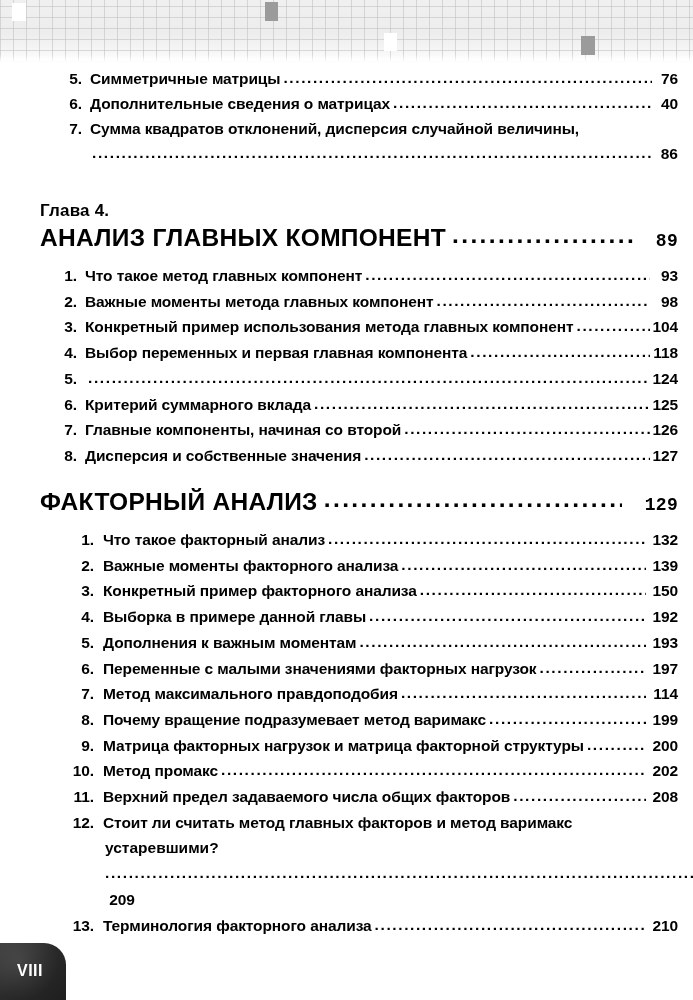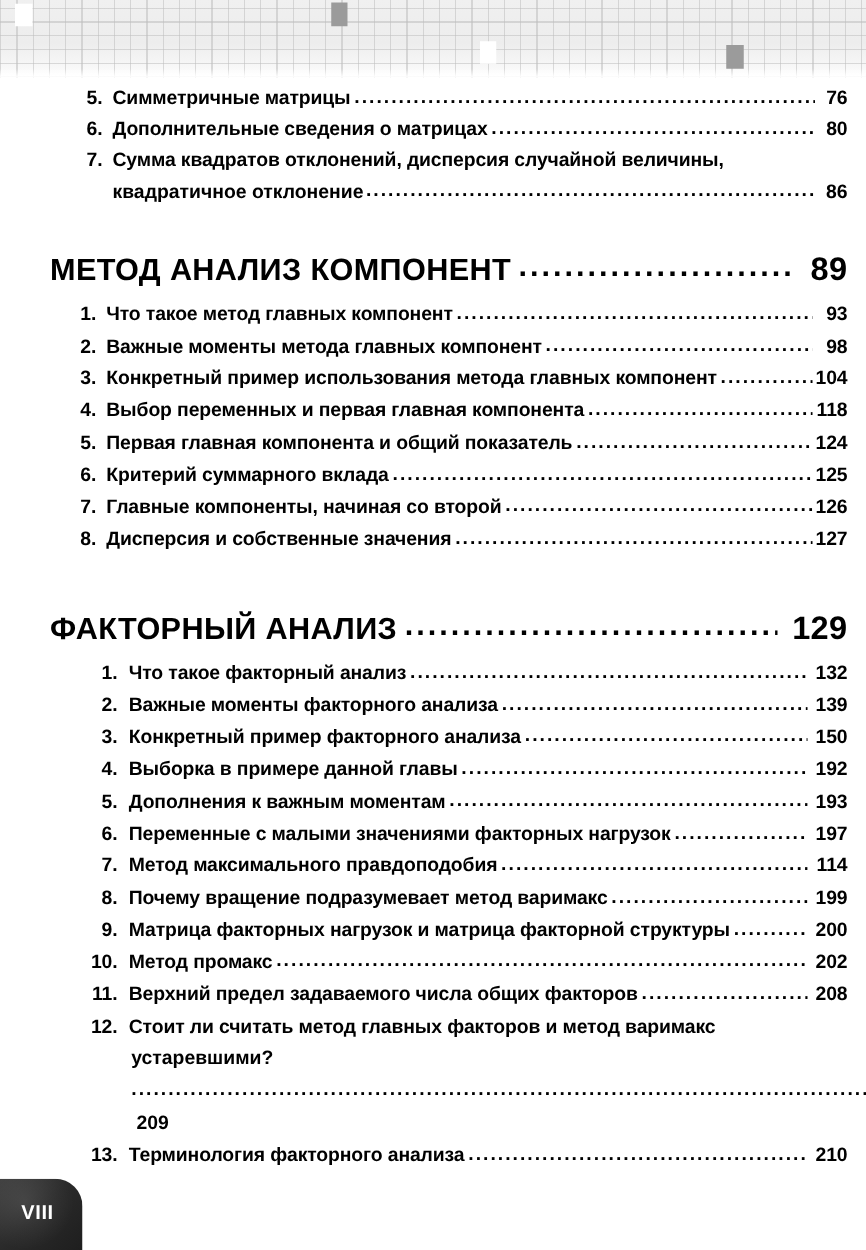--- a/index.html
+++ b/index.html
@@ -123,21 +123,21 @@
     font-size: 24.5px;
     line-height: 32px;
     font-weight: bold;
     letter-spacing: 0.3px;
   }
   .chapter-title-line .leader {
     letter-spacing: 2.4px;
     transform: translateY(-3px);
     margin: 0 4px 0 6px;
   }
-  .chapter-title-line .page { min-width: 40px; font-size: 26px; }
+  .chapter-title-line .page { min-width: 40px; font-size: 18px; font-family: Liberation Mono, monospace; }
 
   .items { margin-top: 6px; }
   .items .toc-line {
     font-size: 15.5px;
     line-height: 25.7px;
     padding-left: 57px;
     padding-right: 15px;
   }
   .items .num { width: 20px; margin-right: 8px; }
   .items .page { min-width: 26px; text-align: right; }
@@ -190,37 +190,37 @@
       <span class="num">5.</span>
       <span class="label">Симметричные матрицы</span>
       <span class="leader"></span>
       <span class="page">76</span>
     </div>
 
     <div class="toc-line">
       <span class="num">6.</span>
       <span class="label">Дополнительные сведения о матрицах</span>
       <span class="leader"></span>
-      <span class="page">80</span>
+      <span class="page">40</span>
     </div>
 
     <div class="toc-line" style="padding-right:15px;">
       <span class="num">7.</span>
       <span class="label">Сумма квадратов отклонений, дисперсия случайной величины,</span>
     </div>
     <div class="wrap-line">
-      <span class="label">квадратичное отклонение</span>
       <span class="leader"></span>
       <span class="page" style="min-width:24px;">86</span>
     </div>
   </div>
 
   <div class="chapter" style="top:199px;">
+    <div class="chapter-eyebrow">Глава 4.</div>
     <div class="chapter-title-line">
-      <span class="label">МЕТОД АНАЛИЗ КОМПОНЕНТ</span>
+      <span class="label">АНАЛИЗ ГЛАВНЫХ КОМПОНЕНТ</span>
       <span class="leader"></span>
       <span class="page">89</span>
     </div>
 
     <div class="items">
       <div class="toc-line">
         <span class="num">1.</span>
         <span class="label">Что такое метод главных компонент</span>
         <span class="leader"></span>
         <span class="page">93</span>
@@ -238,21 +238,20 @@
         <span class="page">104</span>
       </div>
       <div class="toc-line">
         <span class="num">4.</span>
         <span class="label">Выбор переменных и первая главная компонента</span>
         <span class="leader"></span>
         <span class="page">118</span>
       </div>
       <div class="toc-line">
         <span class="num">5.</span>
-        <span class="label">Первая главная компонента и общий показатель</span>
         <span class="leader"></span>
         <span class="page">124</span>
       </div>
       <div class="toc-line">
         <span class="num">6.</span>
         <span class="label">Критерий суммарного вклада</span>
         <span class="leader"></span>
         <span class="page">125</span>
       </div>
       <div class="toc-line">

